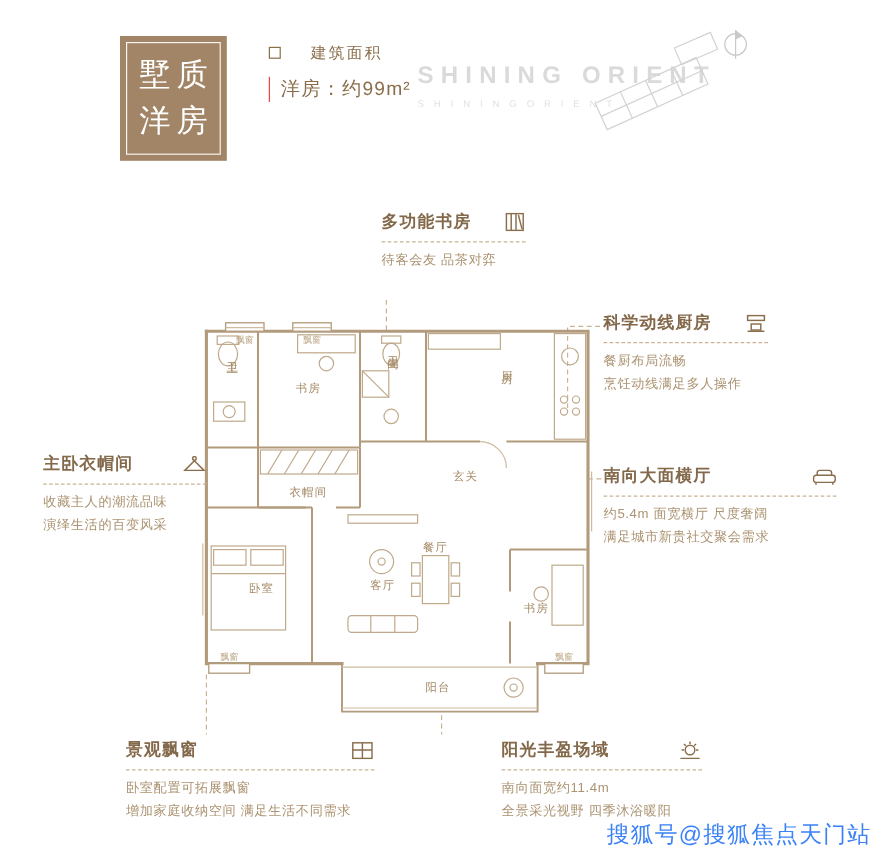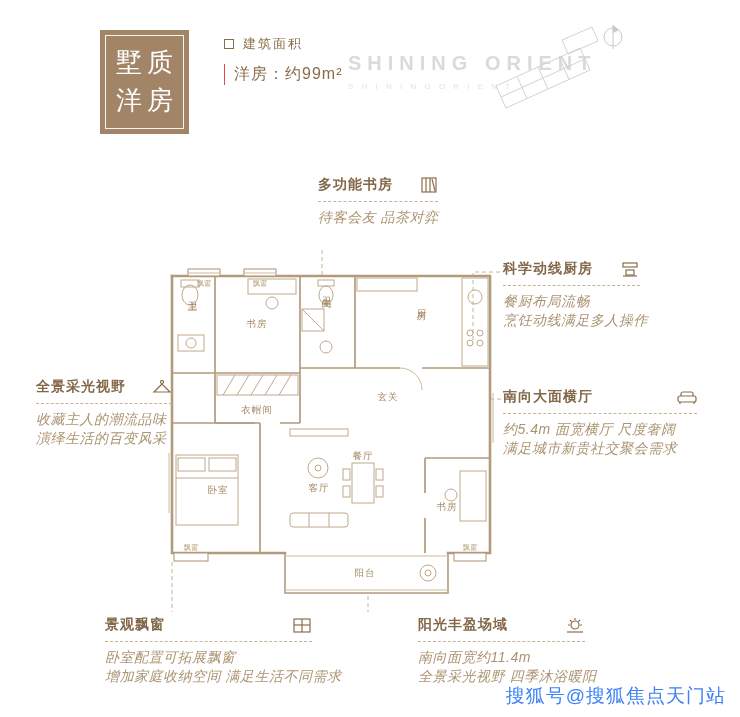--- a/index.html
+++ b/index.html
@@ -7,36 +7,36 @@
         font-family:"Liberation Sans",sans-serif;}
 
   
   .badge{position:absolute;left:100px;top:30px;width:89px;height:104px;background:#a18566;}
   .badge-inner{position:absolute;inset:5px;border:1px solid rgba(255,255,255,.9);
         display:flex;flex-direction:column;align-items:center;justify-content:center;
         color:#fff;font-family:"Liberation Serif",serif;font-size:26px;line-height:38px;
         letter-spacing:5px;}
   .badge-inner div{text-indent:5px;}
   .area{position:absolute;left:224px;top:35px;color:#8a6e4b;}
-  .area-row1{display:flex;align-items:center;gap:9px;font-size:13px;letter-spacing:2px;}
+  .area-row1{display:flex;align-items:center;gap:25px;font-size:13px;letter-spacing:2px;}
   .sq{width:8px;height:8px;border:1.5px solid #8a6e4b;display:inline-block;}
   .area-row2{margin-top:11px;font-size:16px;border-left:1px solid #ef4444;padding-left:9px;
         letter-spacing:1px;text-align:right;}
   .brand{position:absolute;left:348px;top:52px;}
   .brand-main{font-size:20px;font-weight:bold;letter-spacing:6px;color:#dadada;}
   .brand-sub{margin-top:7px;font-size:8px;letter-spacing:3px;color:#e2e2e2;}
   .miniplan{position:absolute;left:492px;top:24px;}
 
   
   .callout{position:absolute;}
   .c-title{display:flex;align-items:center;gap:8px;color:#83684a;font-size:14px;
         font-weight:bold;letter-spacing:1px;white-space:nowrap;justify-content:space-between;}
   .c-icon svg{display:block;}
   .c-sep{border-bottom:1px dashed #c9b294;margin:7px 0 6px 0;}
-  .c-desc{color:#ab9371;font-size:14px;line-height:19px;letter-spacing:0.5px;white-space:nowrap;font-style:italic;}
+  .c-desc{color:#ab9371;font-size:11px;line-height:19px;letter-spacing:0.5px;white-space:nowrap;}
 
   
   .plan{position:absolute;left:160px;top:263px;}
   .connectors{position:absolute;left:0;top:0;pointer-events:none;}
   .room-label{fill:#a58a66;font-size:9.5px;letter-spacing:1px;}
   .bay-label{fill:#bca787;font-size:7.5px;}
   .vtext{writing-mode:vertical-rl;text-orientation:upright;}
 
   .sohu{position:absolute;right:14px;bottom:8px;font-size:19px;color:#3b82f6;
         letter-spacing:1px;}
@@ -208,21 +208,21 @@
         </svg>
       </span>
     </div>
     <div class="c-sep"></div>
     <div class="c-desc">餐厨布局流畅</div>
     <div class="c-desc">烹饪动线满足多人操作</div>
   </div>
 
   <div class="callout" style="left:36px;top:378px;width:136px;">
     <div class="c-title">
-      <span>全景采光视野</span>
+      <span>主卧衣帽间</span>
       <span class="c-icon">
         <svg width="20" height="15" viewBox="0 0 20 15" stroke="#8a6e4b" fill="none" stroke-width="1.2">
           <circle cx="10" cy="2" r="1.5"></circle>
             <path d="M10,4 L2,12 H18 Z"></path>
         </svg>
       </span>
     </div>
     <div class="c-sep"></div>
     <div class="c-desc">收藏主人的潮流品味</div>
     <div class="c-desc">演绎生活的百变风采</div>

